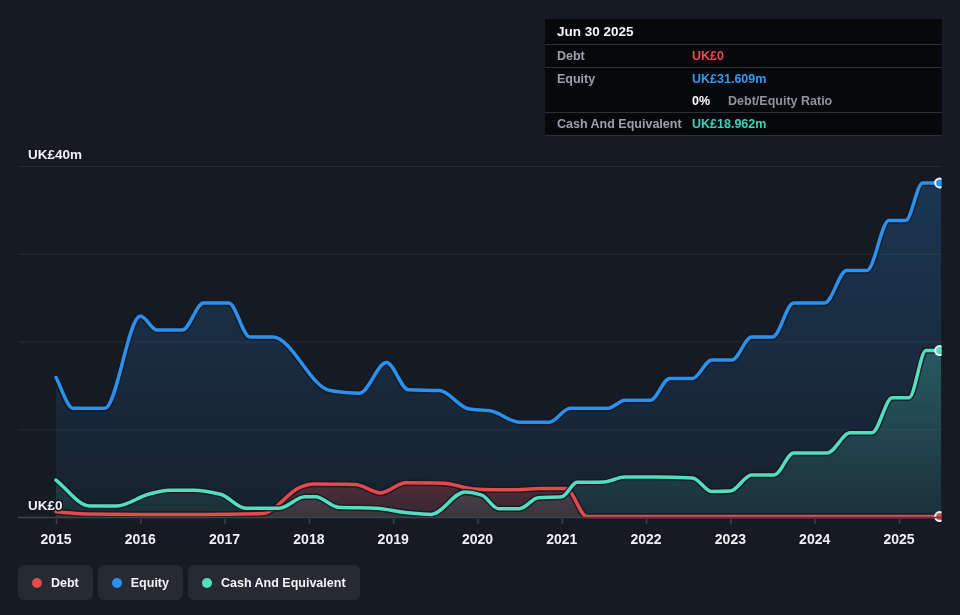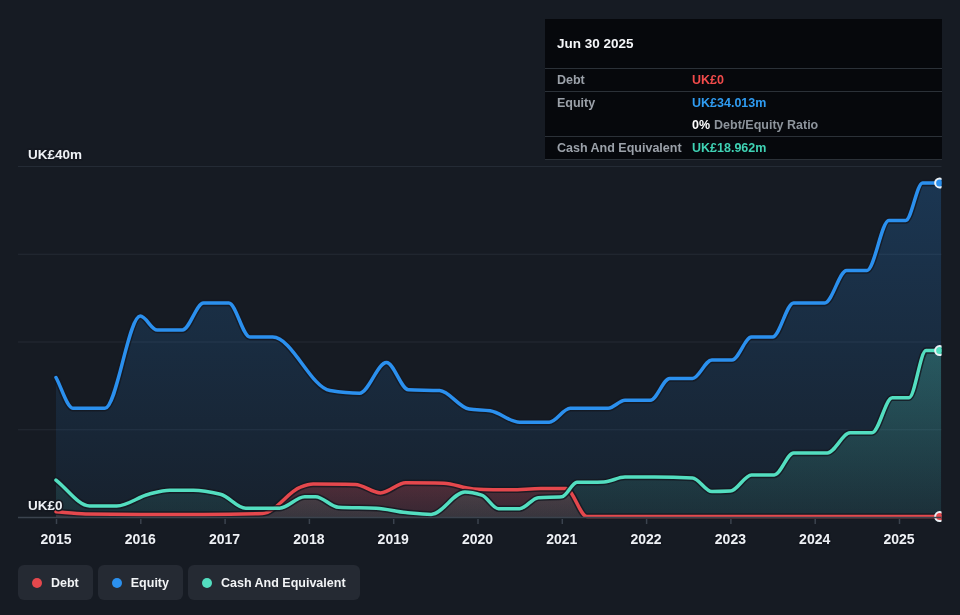--- a/index.html
+++ b/index.html
@@ -10,32 +10,32 @@
   }
   #stage{position:absolute;inset:0;}
   #chart-svg{position:absolute;left:0;top:0;}
 
   
   .tooltip{
     position:absolute;left:545px;top:19px;width:397px;
     background:#06080c;box-sizing:border-box;z-index:5;
   }
   .tt-title{
-    height:25px;line-height:25px;padding:12px 12px;
+    height:25px;line-height:25px;padding:0 12px;
     font-size:13.5px;font-weight:bold;color:#f5f7fa;
     border-bottom:1px solid #2b3138;
   }
   .tt-row{
     position:relative;height:22px;line-height:22px;
     padding:0 12px;font-size:12.5px;
   }
   .tt-row.bordered{border-bottom:1px solid #2b3138;}
   .tt-label{color:#9ba1a9;font-weight:600;}
   .tt-value{position:absolute;left:147px;top:0;font-weight:bold;}
-  .tt-ratio-label{color:#8d949c;font-weight:bold;margin-left:4px;}
+  .tt-ratio-label{color:#8d949c;font-weight:bold;margin-left:18px;}
 
   
   .legend{
     position:absolute;left:18px;top:565px;display:flex;gap:5px;z-index:4;
   }
   .legend-pill{
     height:35px;display:flex;align-items:center;gap:9px;
     padding:0 14px;border-radius:6px;background:#252a33;
     cursor:pointer;
   }
@@ -113,21 +113,21 @@
   <div class="tooltip" style="background: rgb(6, 8, 12);">
     <div class="tt-title">Jun 30 2025</div>
 
     <div class="tt-row bordered">
       <span class="tt-label">Debt</span>
       <span class="tt-value" style="color: rgb(241, 75, 75);">UK£0</span>
     </div>
 
     <div class="tt-row">
       <span class="tt-label">Equity</span>
-      <span class="tt-value" style="color: rgb(47, 156, 242);">UK£34.013m</span>
+      <span class="tt-value" style="color: rgb(47, 156, 242);">UK£31.609m</span>
     </div>
 
     <div class="tt-row bordered">
       <span class="tt-value">
         <span style="color: rgb(255, 255, 255);">0%</span><span class="tt-ratio-label">Debt/Equity Ratio</span>
       </span>
     </div>
 
     <div class="tt-row bordered">
       <span class="tt-label">Cash And Equivalent</span>

